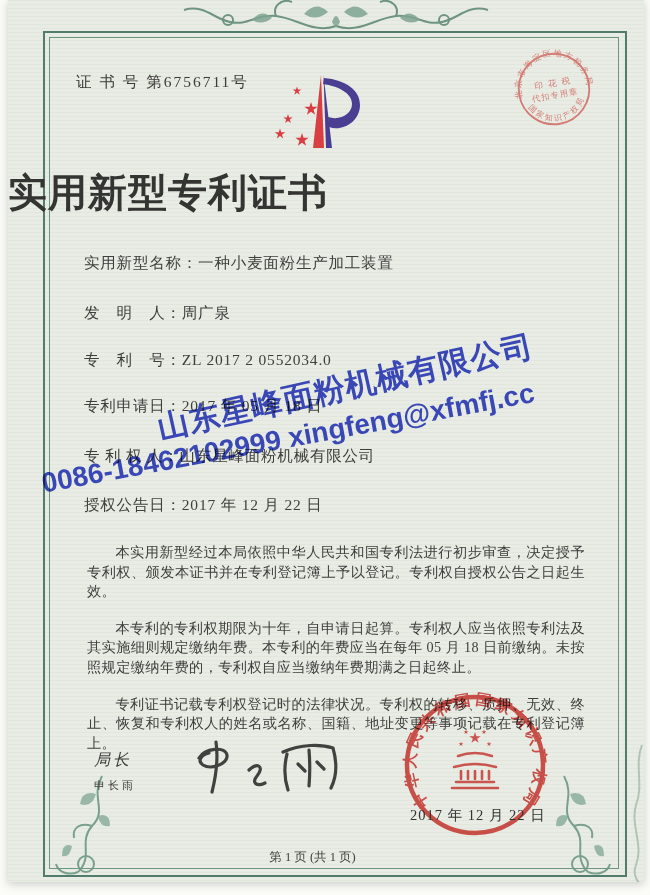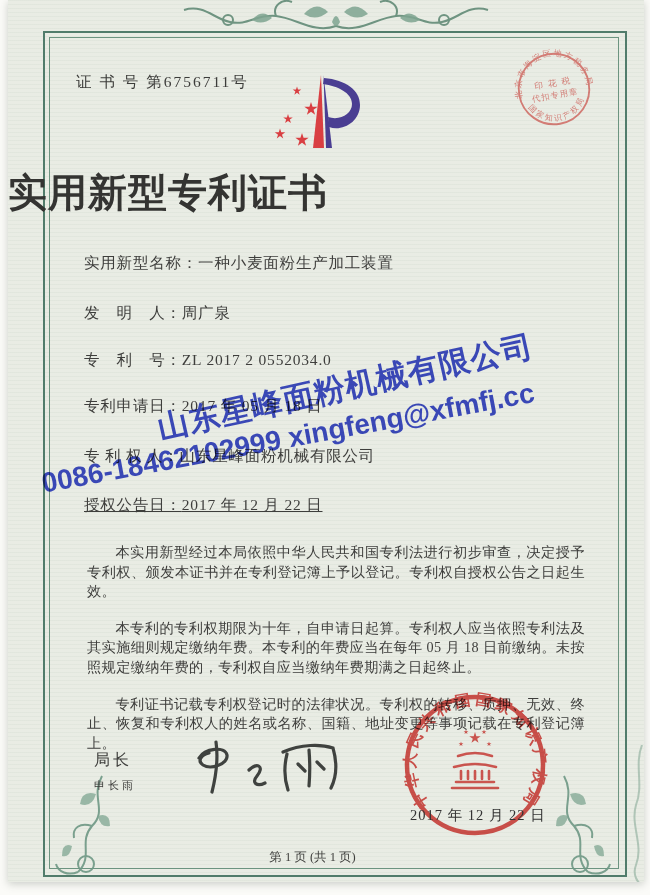--- a/index.html
+++ b/index.html
@@ -20,27 +20,27 @@
   }
   .frame-outer{position:absolute;left:35px;top:31px;width:580px;height:842px;border:2px solid #517c6b;}
   .frame-inner{position:absolute;left:41px;top:37px;width:568px;height:830px;border:1px solid #6c9480;}
   .certno{position:absolute;left:68px;top:72px;font-size:15.5px;color:#3c3c3a;letter-spacing:2px;}
   .logo{position:absolute;left:266px;top:70px;}
   .title{
     position:absolute;left:0;top:166px;width:636px;text-align:left;
     font-size:39px;font-weight:600;color:#343432;letter-spacing:1px;
   }
   .field{position:absolute;left:76px;font-size:15.5px;color:#3e3e3c;letter-spacing:0.8px;white-space:nowrap;}
-  .f1{top:253px;} .f2{top:303px;} .f3{top:350px;} .f4{top:396px;} .f5{top:446px;} .f6{top:495px;text-decoration:underline;}
+  .f1{top:253px;} .f2{top:303px;} .f3{top:350px;} .f4{top:396px;} .f5{top:446px;} .f6{top:495px;}
   .body-text{position:absolute;left:62px;top:526px;width:532px;}
   .body-text p{
     margin:17px;text-indent:2em;font-size:14.2px;line-height:19.6px;
     color:#3e3e3c;letter-spacing:0.4px;text-align:justify;
   }
-  .director{position:absolute;left:86px;top:750px;font-size:16px;color:#3c3c3a;letter-spacing:3px;}
+  .director{position:absolute;left:86px;top:750px;font-size:16px;color:#3c3c3a;letter-spacing:3px;font-style:italic;}
   .director-name{position:absolute;left:86px;top:778px;font-size:11px;color:#3c3c3a;letter-spacing:3px;}
   .sig{position:absolute;left:183px;top:740px;}
   .seal-big{position:absolute;left:392px;top:690px;mix-blend-mode:multiply;opacity:0.9;}
   .seal-date{position:absolute;left:402px;top:806px;font-size:14.5px;color:#333;letter-spacing:1px;}
   .page-num{position:absolute;left:232px;top:849px;width:145px;text-align:center;font-size:12.5px;color:#3e3e3c;}
   .tax-stamp{position:absolute;left:501px;top:44px;transform:rotate(-10deg);mix-blend-mode:multiply;opacity:0.85;}
   
   .wm{position:absolute;color:#2a3ac8;mix-blend-mode:multiply;opacity:0.9;
       font-family:"Liberation Sans","DejaVu Sans",sans-serif;font-weight:600;white-space:nowrap;z-index:30;}
   .wm1{left:150px;top:408px;font-size:31px;transform:rotate(-12.5deg);transform-origin:left center;letter-spacing:1px;}

